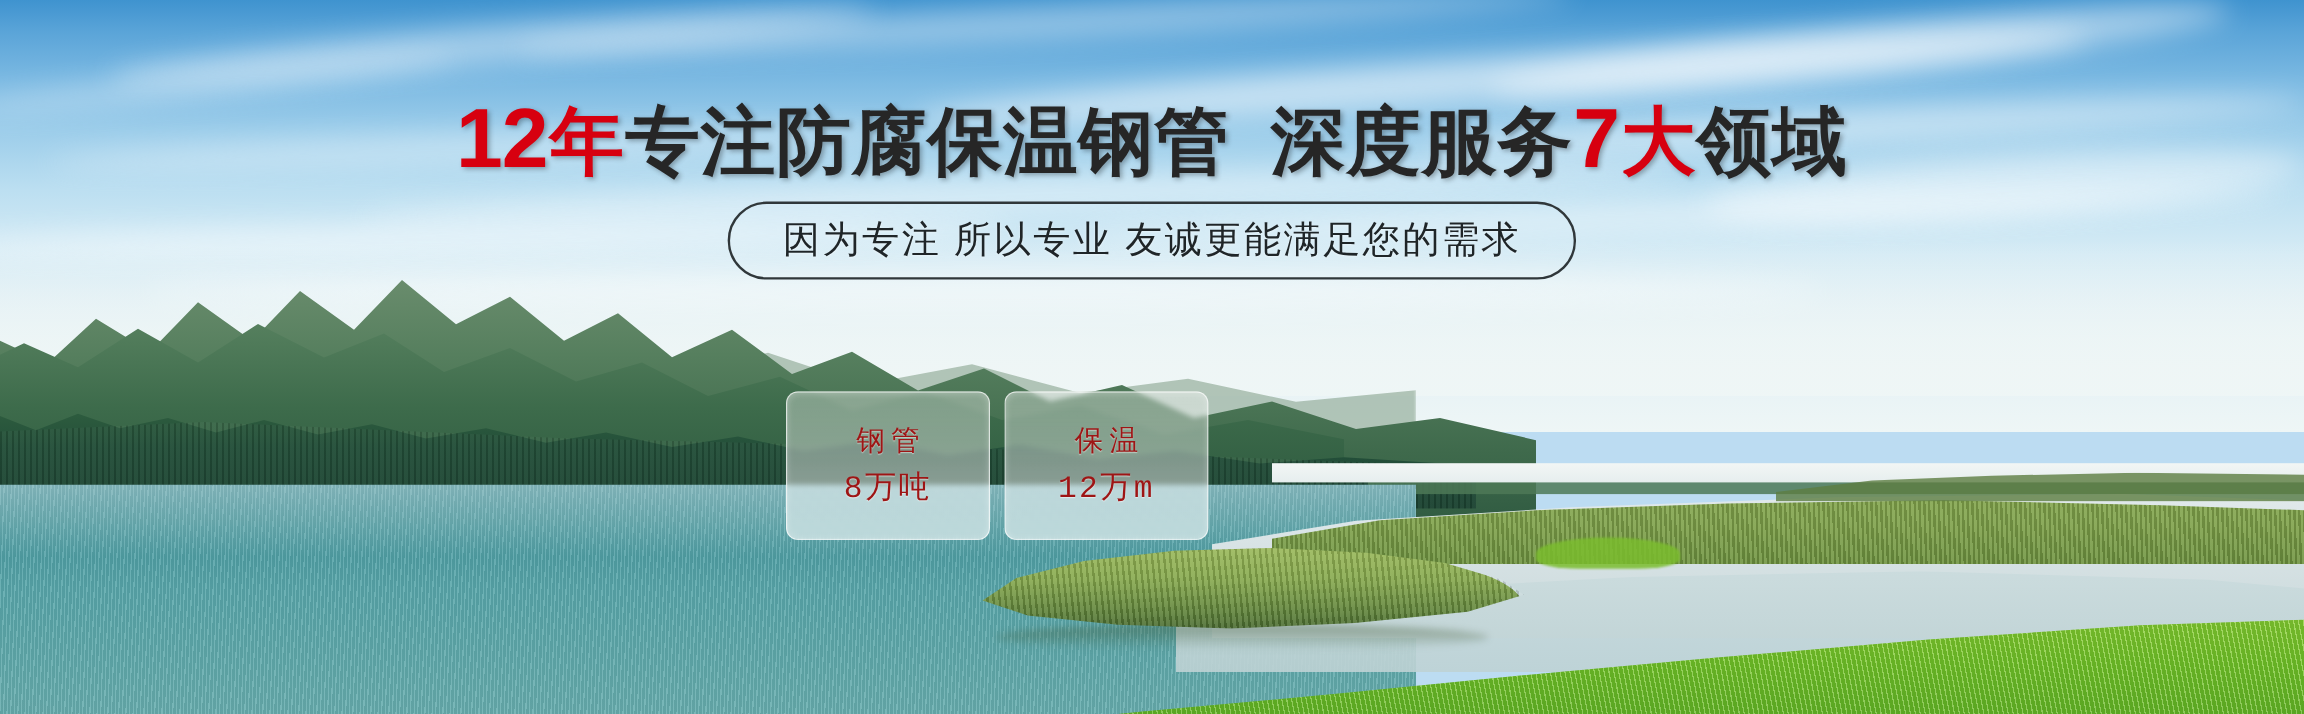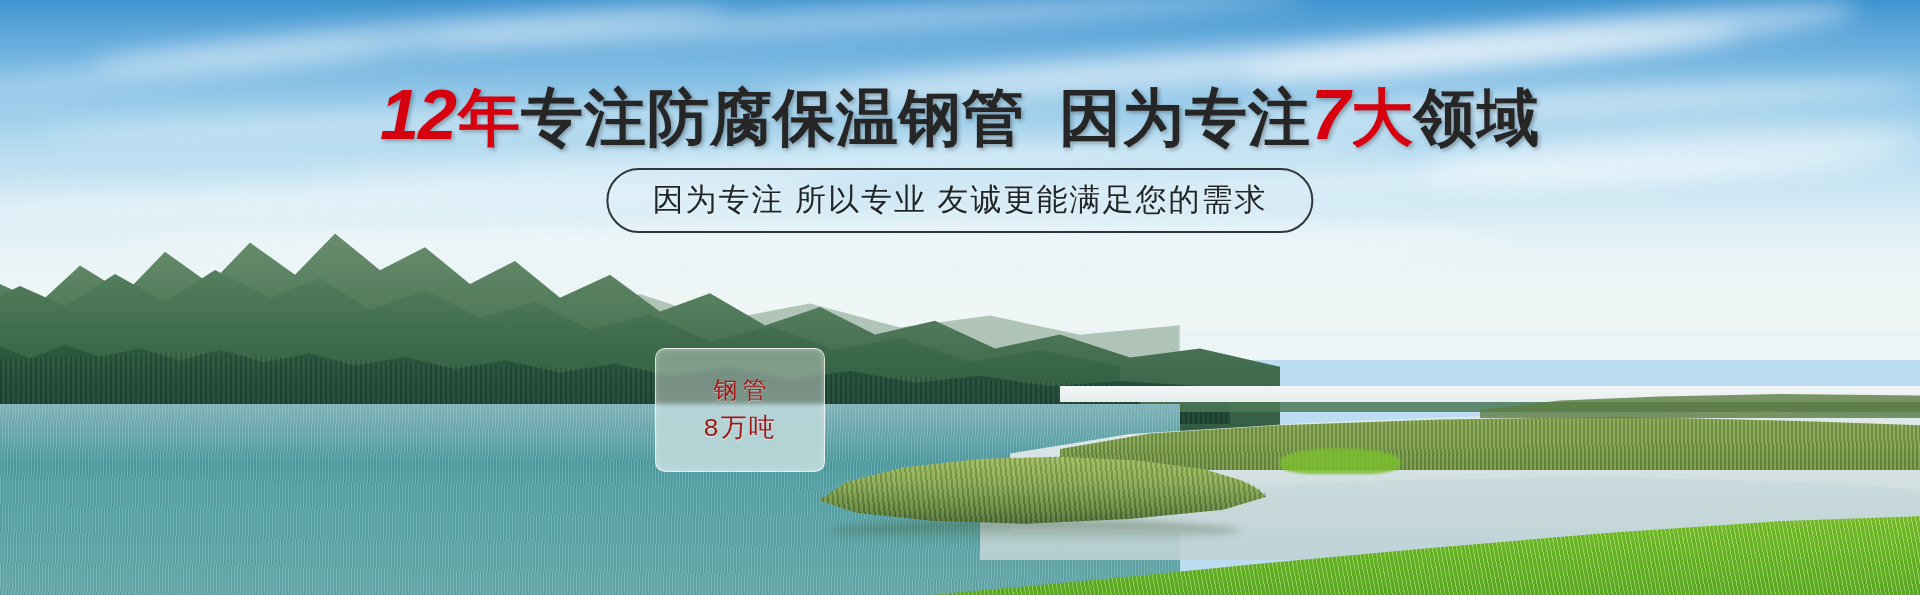--- a/index.html
+++ b/index.html
@@ -207,21 +207,20 @@
     font-weight:bold;
     font-size:62px;
     line-height:70px;
     letter-spacing:1px;
     color:#262626;
     text-shadow:2px 2px 4px rgba(0,0,0,.30);
   }
   .hl-red{color:#d7000f;}
   .hl-num{
     font-size:70px;
-    font-style:italic;
     letter-spacing:-1px;
     padding-right:2px;
   }
   .hl-gap{display:inline-block;width:34px;}
 
   .pill{
     position:absolute;left:50%;top:168px;transform:translateX(-50%);
     padding:14px 44px 16px;
     border:2px solid #30373a;
     border-radius:48px;
@@ -241,21 +240,20 @@
   .card{
     width:170px;height:124px;
     border-radius:10px;
     border:1px solid rgba(255,255,255,.72);
     background:linear-gradient(to bottom,rgba(255,255,255,.34) 0%,rgba(255,255,255,.42) 48%,rgba(255,255,255,.58) 100%);
     backdrop-filter:blur(2px);
     display:flex;flex-direction:column;
     align-items:center;justify-content:center;
     gap:14px;
     box-shadow:0 1px 6px rgba(255,255,255,.28) inset;
-    margin-top:22px;
   }
   .card-label{
     font-size:24px;line-height:1;
     letter-spacing:5px;text-indent:5px;
     color:#9e1515;
     text-shadow:0 1px 1px rgba(255,255,255,.55);
   }
   .card-value{
     font-size:26px;line-height:1;
     letter-spacing:2px;
@@ -312,31 +310,35 @@
     <div class="grass"></div>
     <div class="grass-blades"></div>
     <div class="grass-edge"></div>
 
     <div class="vignette"></div>
   </div>
 
   <div class="overlay">
 
     <div class="headline">
-      <span class="hl-red hl-num">12</span><span class="hl-red">年</span><span>专注防腐保温钢管</span><span class="hl-gap"></span><span>因为专注</span><span class="hl-red hl-num">7</span><span class="hl-red">大</span><span>领域</span>
+      <span class="hl-red hl-num">12</span><span class="hl-red">年</span><span>专注防腐保温钢管</span><span class="hl-gap"></span><span>深度服务</span><span class="hl-red hl-num">7</span><span class="hl-red">大</span><span>领域</span>
     </div>
 
     <div class="pill">
       <span>因为专注 所以专业 友诚更能满足您的需求</span>
     </div>
 
     <div class="cards">
 
       <div class="card">
         <div class="card-label">钢管</div>
         <div class="card-value"><span>8万吨</span></div>
       </div>
 
 
+      <div class="card">
+        <div class="card-label">保温</div>
+        <div class="card-value"><span>12万m</span></div>
+      </div>
 
     </div>
   </div>
 </div>
 
 </body></html>

